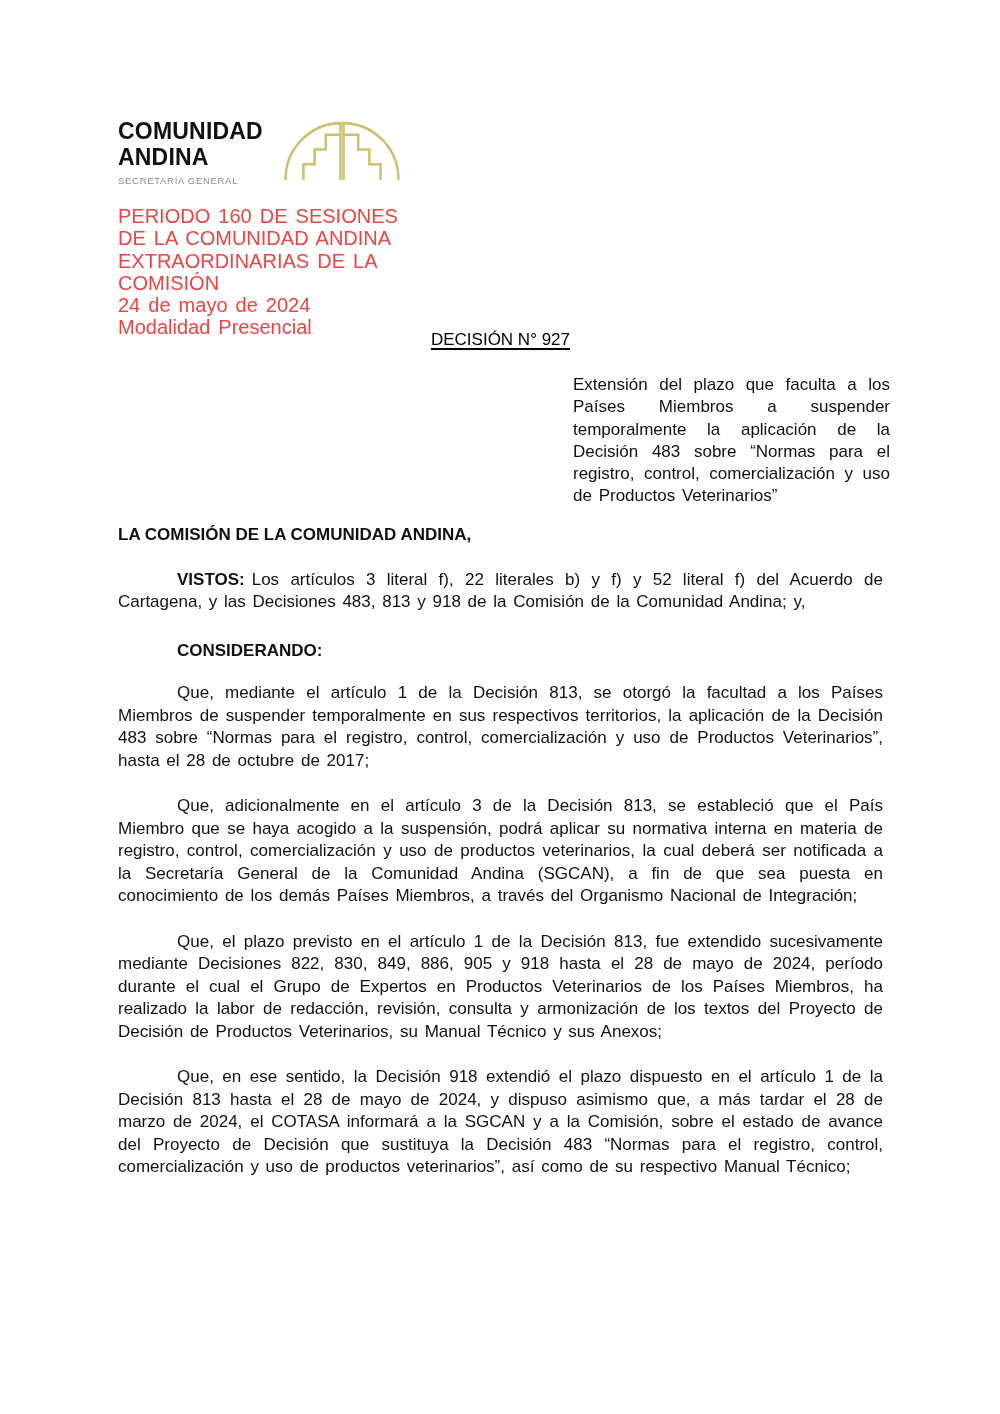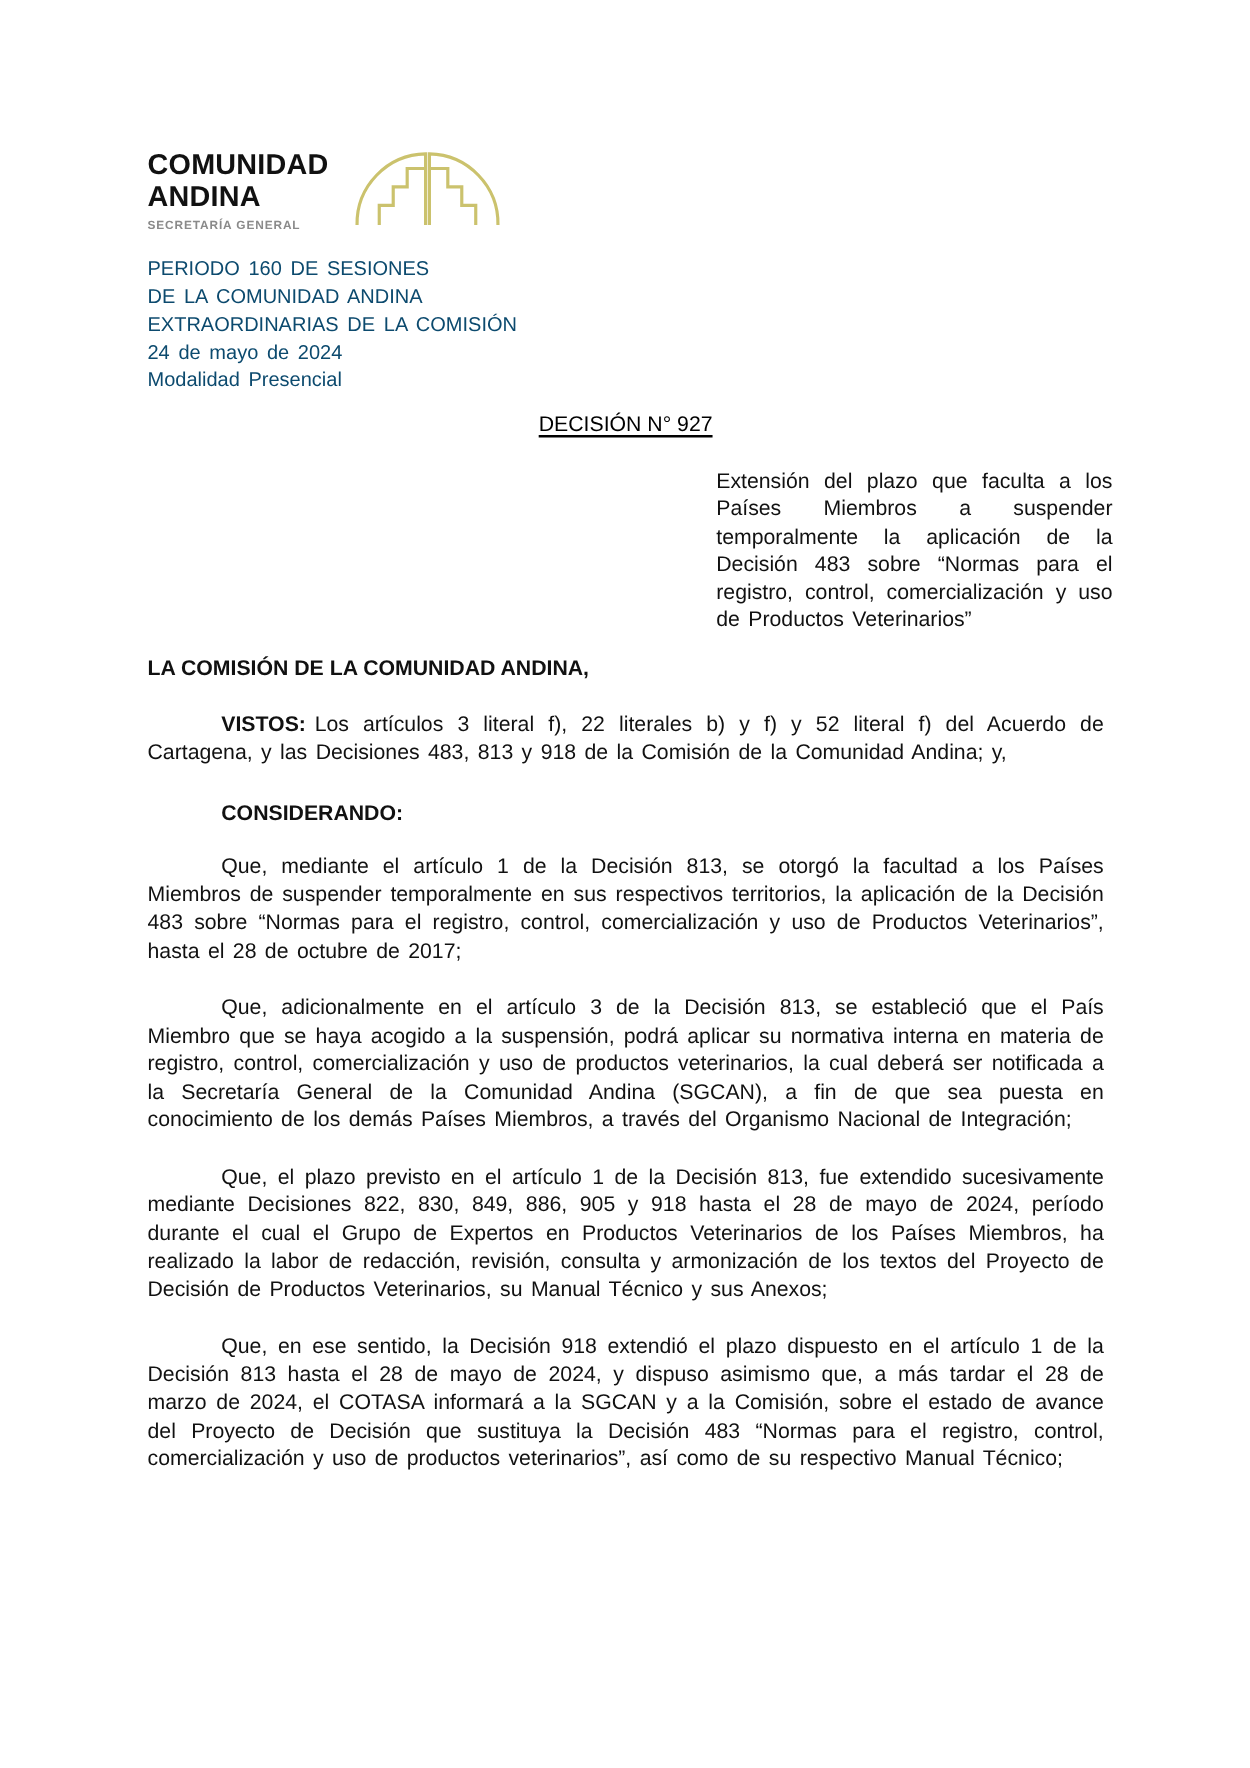--- a/index.html
+++ b/index.html
@@ -10,25 +10,25 @@
     background: #ffffff;
     overflow: hidden;
     font-family: "Liberation Sans", "DejaVu Sans", sans-serif;
     color: #000000;
   }
 
   
   .logo-block { position: absolute; left: 118px; top: 118px; }
   .logo-text { width: 160px; text-align: left; }
   .logo-name { font-weight: bold; font-size: 23px; line-height: 26px; letter-spacing: 0.2px; color: #111; }
-  .logo-sub { margin-top: 5px; font-size: 9.5px; letter-spacing: 0.7px; color: #8a8a8a; font-weight: bold; }
+  .logo-sub { margin-top: 5px; font-size: 9.5px; letter-spacing: 0.7px; color: #8a8a8a; font-weight: normal; }
   .arch { position: absolute; left: 283px; top: 116px; }
 
   
-  .session { position: absolute; left: 118px; top: 205px; width: 330px; font-size: 16px; line-height: 22.3px; word-spacing: 2.5px; color: #0c4a6e; }
+  .session { position: absolute; left: 118px; top: 205px; width: 330px; font-size: 20px; line-height: 22.3px; word-spacing: 2.5px; color: #ef4444; }
 
   
   .title { position: absolute; left: 118px; top: 330px; width: 765px; text-align: center; font-size: 17px; font-weight: normal; }
   .title span { text-decoration: underline; text-decoration-thickness: 2px; text-underline-offset: 3px; }
 
   
   .subject {
     position: absolute; left: 573px; top: 374px; width: 317px;
     font-size: 17px; line-height: 22.3px; text-align: justify; word-spacing: 2px; color: #111;
   }

